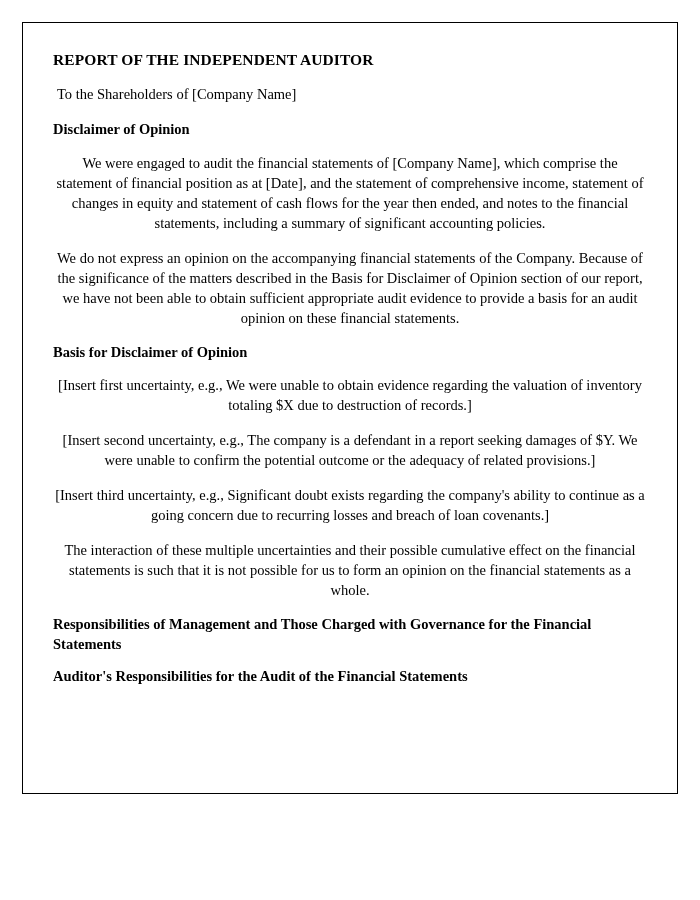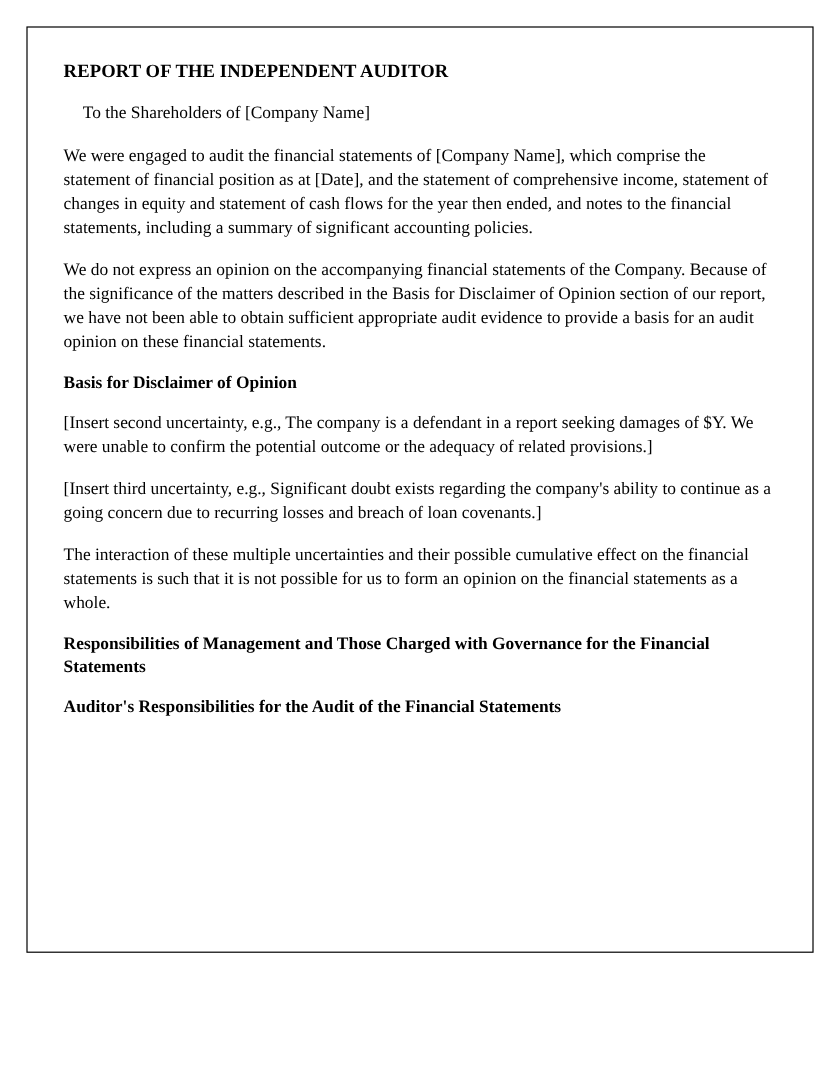--- a/index.html
+++ b/index.html
@@ -36,50 +36,52 @@
     box-sizing: border-box;
   }
   .doc-title {
     font-size: 15.5px;
     font-weight: bold;
     margin: 0 0 17px 0;
     letter-spacing: 0.1px;
   }
   .addressee {
     font-size: 14.5px;
-    margin: 0 0 17px 16px;
+    margin: 0 0 17px 4px;
   }
   .section-heading {
     font-size: 14.5px;
     font-weight: bold;
     margin: 0 0 13px 0;
     line-height: 1.35;
   }
   p.para {
     font-size: 14.5px;
     line-height: 1.38;
     margin: 0 0 15px 0;
-    text-align: left;
+    text-align: center;
   }
 </style>
 </head>
 <body>
 
 <div class="page">
   <div class="doc-frame">
     <div class="doc-body">
 
       <div class="doc-title">REPORT OF THE INDEPENDENT AUDITOR</div>
 
       <div class="addressee">To the Shareholders of [Company Name]</div>
 
+      <div class="section-heading">Disclaimer of Opinion</div>
       <p class="para">We were engaged to audit the financial statements of [Company Name], which comprise the statement of financial position as at [Date], and the statement of comprehensive income, statement of changes in equity and statement of cash flows for the year then ended, and notes to the financial statements, including a summary of significant accounting policies.</p>
       <p class="para">We do not express an opinion on the accompanying financial statements of the Company. Because of the significance of the matters described in the Basis for Disclaimer of Opinion section of our report, we have not been able to obtain sufficient appropriate audit evidence to provide a basis for an audit opinion on these financial statements.</p>
 
       <div class="section-heading">Basis for Disclaimer of Opinion</div>
+      <p class="para">[Insert first uncertainty, e.g., We were unable to obtain evidence regarding the valuation of inventory totaling $X due to destruction of records.]</p>
       <p class="para">[Insert second uncertainty, e.g., The company is a defendant in a report seeking damages of $Y. We were unable to confirm the potential outcome or the adequacy of related provisions.]</p>
       <p class="para">[Insert third uncertainty, e.g., Significant doubt exists regarding the company's ability to continue as a going concern due to recurring losses and breach of loan covenants.]</p>
       <p class="para">The interaction of these multiple uncertainties and their possible cumulative effect on the financial statements is such that it is not possible for us to form an opinion on the financial statements as a whole.</p>
 
       <div class="section-heading">Responsibilities of Management and Those Charged with Governance for the Financial Statements</div>
 
       <div class="section-heading">Auditor's Responsibilities for the Audit of the Financial Statements</div>
 
     </div>
   </div>

